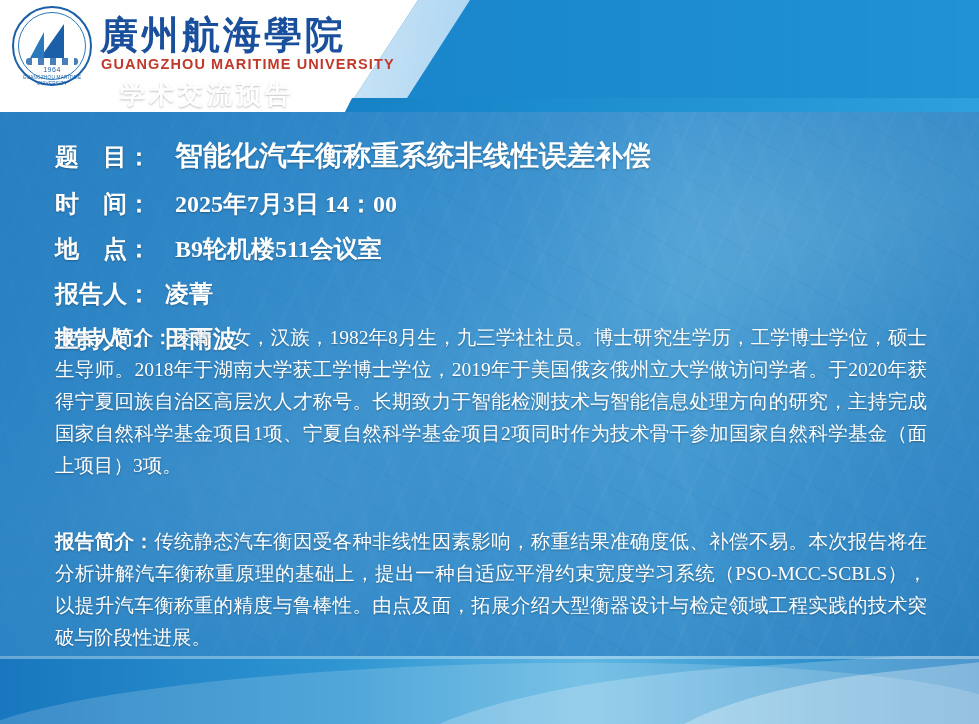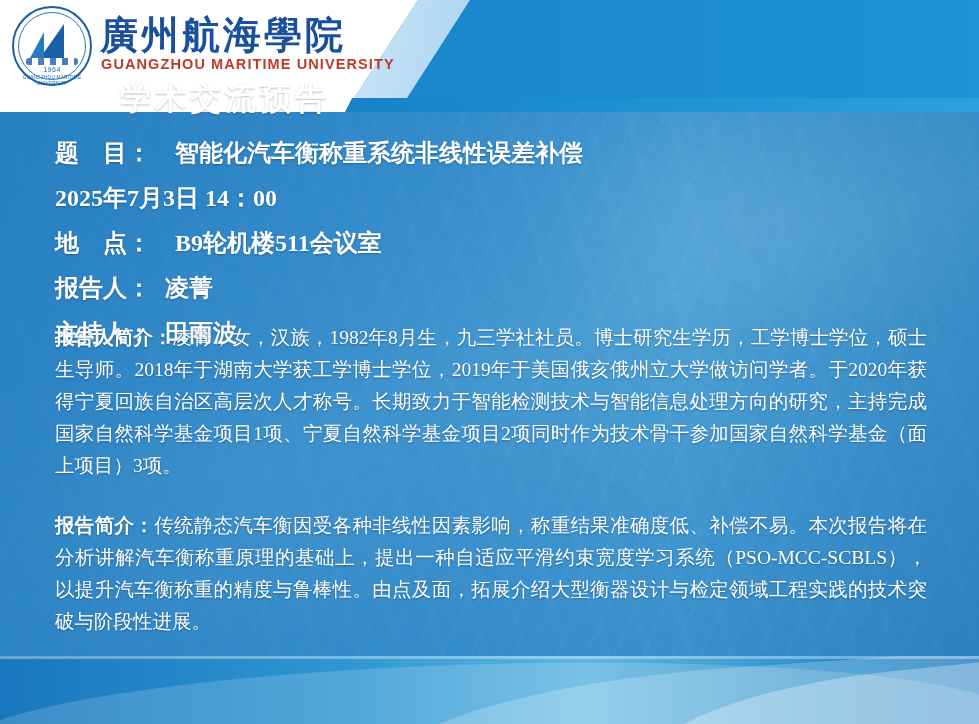--- a/index.html
+++ b/index.html
@@ -148,21 +148,21 @@
     font-size: 14.5px;
     font-weight: bold;
     color: #c0392b;
     letter-spacing: 1.1px;
     white-space: nowrap;
   }
   .header-title {
     position: absolute;
     left: 120px; top: 78px;
     font-family: "Liberation Serif", serif;
-    font-size: 31px;
+    font-size: 25px;
     font-weight: bold;
     color: #ffffff;
     letter-spacing: 4px;
     white-space: nowrap;
     text-shadow: 0 1px 2px rgba(0,0,0,.25);
   }
 
   
   .content {
     position: absolute;
@@ -193,38 +193,38 @@
   }
   .field-label.wide { width: 120px; }
   .field-label.narrow { width: 110px; }
   .field-value {
     font-family: "Liberation Serif", serif;
     font-size: 24px;
     font-weight: bold;
     color: #ffffff;
     text-shadow: 0 1px 2px rgba(0,0,0,.28);
   }
-  .field-row.title .field-value { font-size: 24px; }
+  .field-row.title .field-value { font-size: 28px; }
 
   .para {
     position: absolute;
     left: 55px;
     width: 872px;
     font-family: "Liberation Serif", serif;
     font-size: 19.5px;
     line-height: 32px;
     color: #ffffff;
     text-shadow: 0 1px 2px rgba(0,0,0,.3);
     text-align: justify;
   }
   .para .lead {
     font-weight: bold;
   }
   .para-bio { top: 210px; }
-  .para-abs { top: 398px; }
+  .para-abs { top: 414px; }
 
   
   .footer {
     position: absolute;
     left: 0; bottom: 0;
     width: 979px;
     height: 68px;
     overflow: hidden;
   }
   .footer-bg {
@@ -291,20 +291,21 @@
     <div class="header-title">学术交流预告</div>
   </div>
 
   <div class="content">
     <div class="fields">
       <div class="field-row title">
         <span class="field-label wide">题　目：</span>
         <span class="field-value">智能化汽车衡称重系统非线性误差补偿</span>
       </div>
       <div class="field-row">
+        <span class="field-label wide">时　间：</span>
         <span class="field-value">2025年7月3日 14：00</span>
       </div>
       <div class="field-row">
         <span class="field-label wide">地　点：</span>
         <span class="field-value">B9轮机楼511会议室</span>
       </div>
       <div class="field-row">
         <span class="field-label narrow">报告人：</span>
         <span class="field-value">凌菁</span>
       </div>

